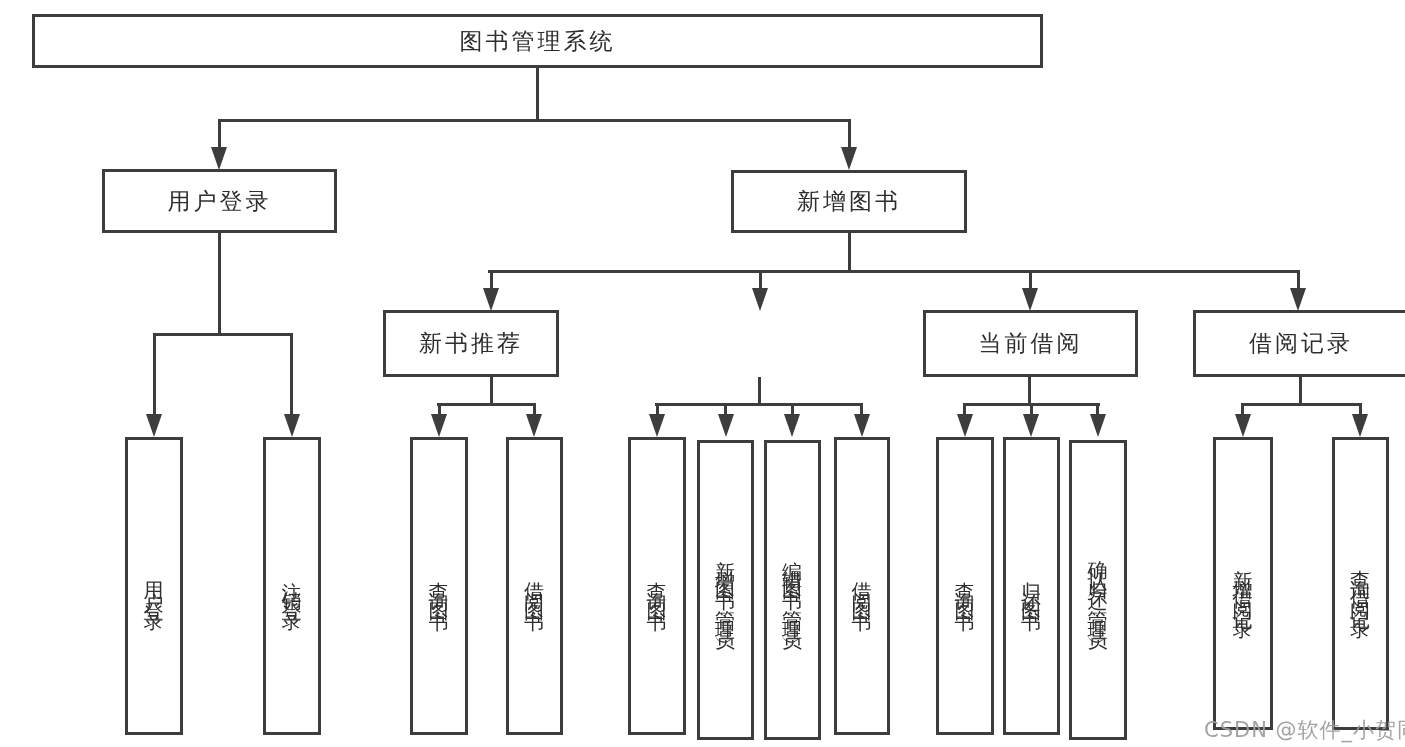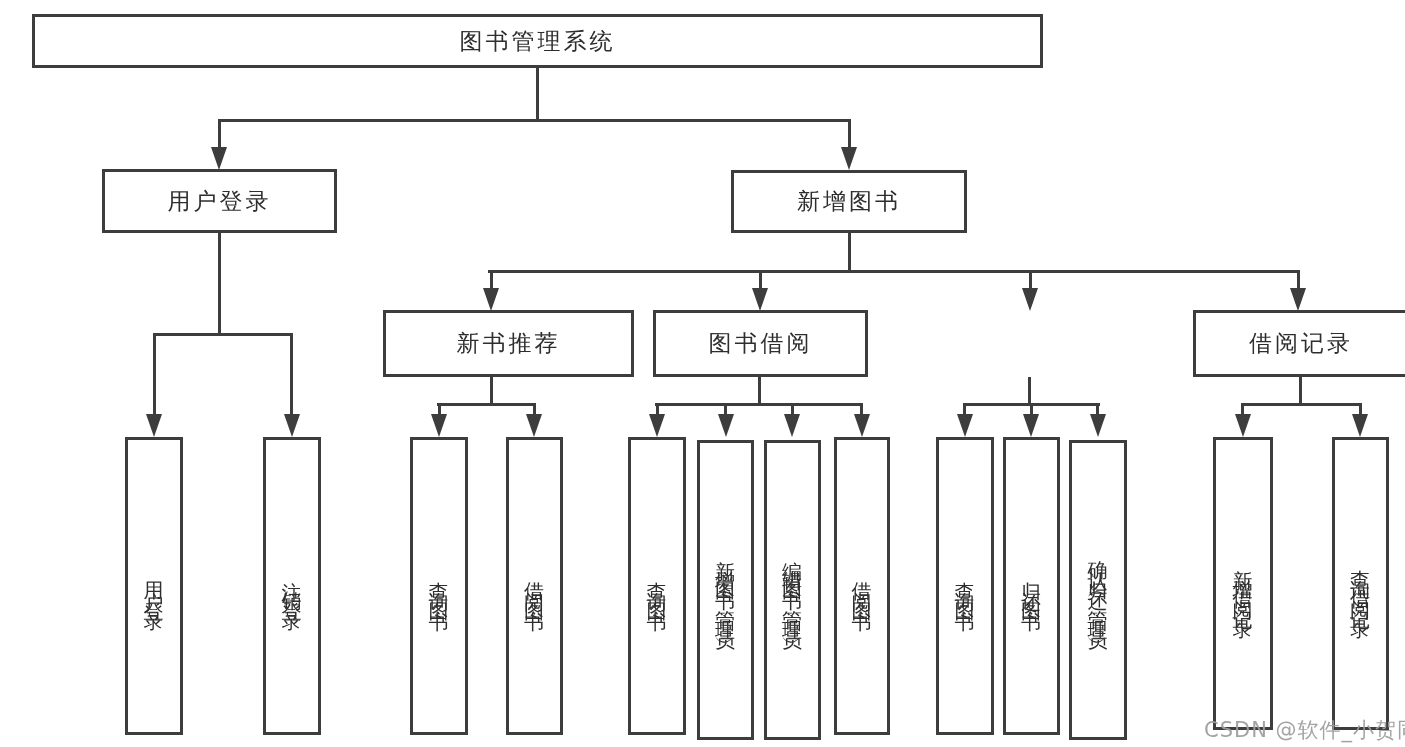--- a/index.html
+++ b/index.html
@@ -105,25 +105,25 @@
   <div class="hline" style="left:468px; top:270px; width:812px;"></div>
   <div class="vline" style="left:470px; top:270px; height:20px;"></div>
   <div class="vline" style="left:739px; top:270px; height:20px;"></div>
   <div class="vline" style="left:1009px; top:270px; height:20px;"></div>
   <div class="vline" style="left:1277px; top:270px; height:20px;"></div>
   <div class="arrow" style="left:463px; top:288px;"></div>
   <div class="arrow" style="left:732px; top:288px;"></div>
   <div class="arrow" style="left:1002px; top:288px;"></div>
   <div class="arrow" style="left:1270px; top:288px;"></div>
 
-  <div class="node node--h" style="left:363px; top:310px; width:251px; height:67px;">
+  <div class="node node--h" style="left:363px; top:310px; width:176px; height:67px;">
     <span class="lbl">新书推荐</span>
   </div>
-  <div class="node node--h" style="left:633px; top:310px; width:215px; height:67px;">
-    <span class="lbl">图书借阅</span>
+  <div class="node node--h" style="left:903px; top:310px; width:215px; height:67px;">
+    <span class="lbl">当前借阅</span>
   </div>
   <div class="node node--h" style="left:1173px; top:310px; width:216px; height:67px;">
     <span class="lbl">借阅记录</span>
   </div>
 
   <div class="vline" style="left:470px; top:377px; height:29px;"></div>
   <div class="hline" style="left:417px; top:403px; width:99px;"></div>
   <div class="vline" style="left:418px; top:403px; height:16px;"></div>
   <div class="vline" style="left:513px; top:403px; height:16px;"></div>
   <div class="arrow" style="left:411px; top:414px;"></div>

